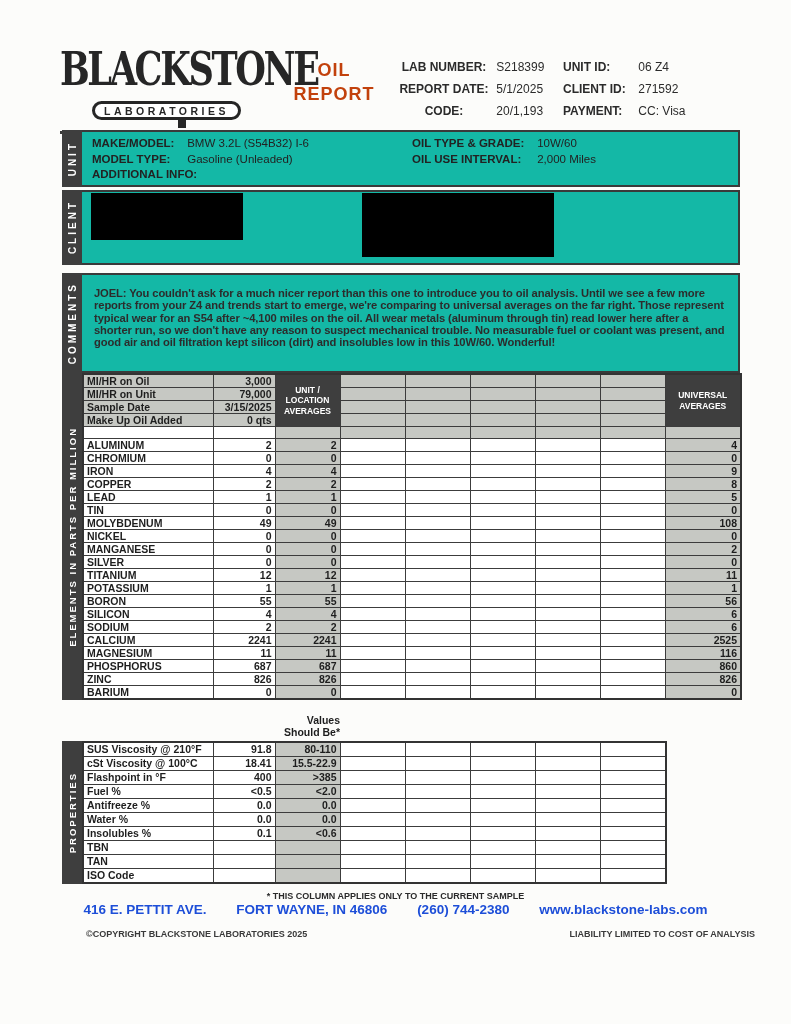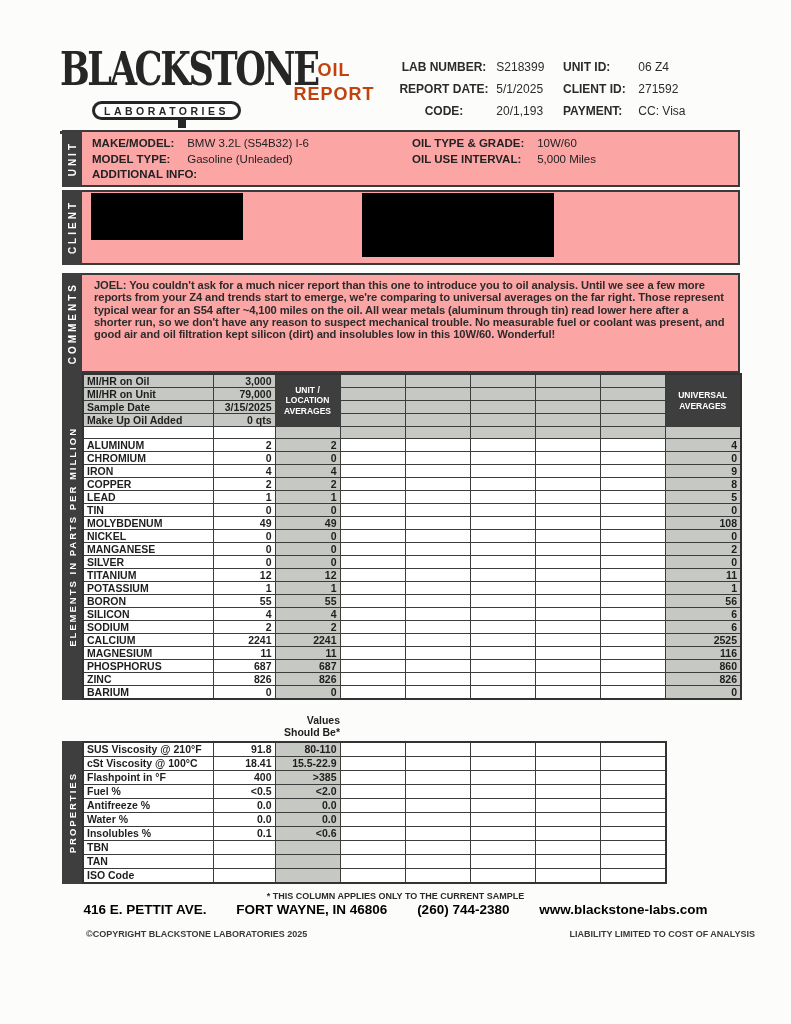--- a/index.html
+++ b/index.html
@@ -23,35 +23,35 @@
   .info-col.c2 { left:563px; }
   .info-label { display:inline-block; font-weight:bold; color:#2b2b2b; }
   .c1 .info-label { width:98px;text-align:center; }
   .c2 .info-label { width:72px; }
   .info-value { color:#2b2b2b; }
 
   
   .section { position:absolute; left:62px; width:678px; display:flex; align-items:stretch; }
   .tab { width:20px; background:#3e3e3e; color:#fff; display:flex; align-items:center; justify-content:center; flex:0 0 20px; }
   .vtext { writing-mode:vertical-rl; transform:rotate(180deg); font-size:10px; font-weight:bold; letter-spacing:3px; white-space:nowrap; }
-  .boxed { flex:1; border:2px solid #3a3a3a; border-left:none; background:#fca5a5; position:relative; }
+  .boxed { flex:1; border:2px solid #3a3a3a; border-left:none; background:#14b8a6; position:relative; }
 
   .unit-section { top:130px; height:57px; }
   .unit-lines { padding:4px 0 0 10px; font-size:11.5px; line-height:15.5px; }
   .u-label { display:inline-block; width:92px; font-weight:bold; }
   .u-value { font-weight:normal; }
   .unit-right { position:absolute; top:4px; left:330px; font-size:11.5px; line-height:15.5px; }
   .u-label2 { display:inline-block; width:122px; font-weight:bold; }
 
   .client-section { top:190px; height:75px; }
   .redact1 { position:absolute; left:9px; top:1px; width:152px; height:47px; background:#000; }
   .redact2 { position:absolute; left:280px; top:1px; width:192px; height:64px; background:#000; }
 
   .comments-section { top:273px; height:100px; }
-  .comments-text { padding:4px 12px 0 12px; font-size:11.2px; font-weight:bold; line-height:12.3px; color:#2c2c2c; letter-spacing:-0.1px; }
+  .comments-text { padding:12px 12px 0 12px; font-size:11.2px; font-weight:bold; line-height:12.3px; color:#2c2c2c; letter-spacing:-0.1px; }
 
   
   .table-section { position:absolute; left:62px; display:flex; align-items:stretch; }
   .elements-section { top:373px; }
   .properties-section { top:741px; }
 
   table { border-collapse:collapse; table-layout:fixed; background:#fff; }
   .grid { border:2px solid #333; }
   td { border:1px solid #3c3c3c; font-size:10.5px; font-weight:bold; color:#1e1e1e;
        padding:0 3px; overflow:hidden; white-space:nowrap; }
@@ -60,21 +60,21 @@
   td.lbl { text-align:left; }
   td.val { text-align:right; }
   td.gray { background:#c6c8c3; }
   td.dark { background:#3e3e3e; color:#fff; text-align:center; font-size:8.5px; line-height:10.5px; white-space:pre-line; }
 
   .vsb-heading { position:absolute; left:274px; top:715px; width:66px; text-align:right;
                  font-size:10.5px; font-weight:bold; line-height:11.5px; color:#1e1e1e; }
 
   
   .footnote { position:absolute; left:0; top:891px; width:791px; text-align:center; font-size:9px; font-weight:bold; color:#2b2b2b; }
-  .address-line { position:absolute; left:0; top:902px; width:791px; text-align:center; font-size:13.5px; font-weight:bold; color:#000000; }
+  .address-line { position:absolute; left:0; top:902px; width:791px; text-align:center; font-size:13.5px; font-weight:bold; color:#1d4ed8; }
   .address-line span { margin:0 13px; }
   .bottom-line { position:absolute; left:42px; right:36px; top:929px; display:flex; justify-content:space-between;
                  font-size:9px; font-weight:bold; color:#3a3a3a;margin-left:44px; }
 </style>
 </head>
 <body>
 
 <div class="page">
 
   <div class="logo">
@@ -138,21 +138,21 @@
           <span class="u-value"></span>
         </div>
       </div>
       <div class="unit-right">
         <div>
           <span class="u-label2">OIL TYPE &amp; GRADE:</span>
           <span class="u-value">10W/60</span>
         </div>
         <div>
           <span class="u-label2">OIL USE INTERVAL:</span>
-          <span class="u-value">5,000 Miles</span>
+          <span class="u-value">2,000 Miles</span>
         </div>
       </div>
     </div>
   </div>
 
   <div class="section client-section">
     <div class="tab">
       <span class="vtext">CLIENT</span>
     </div>
     <div class="boxed">

